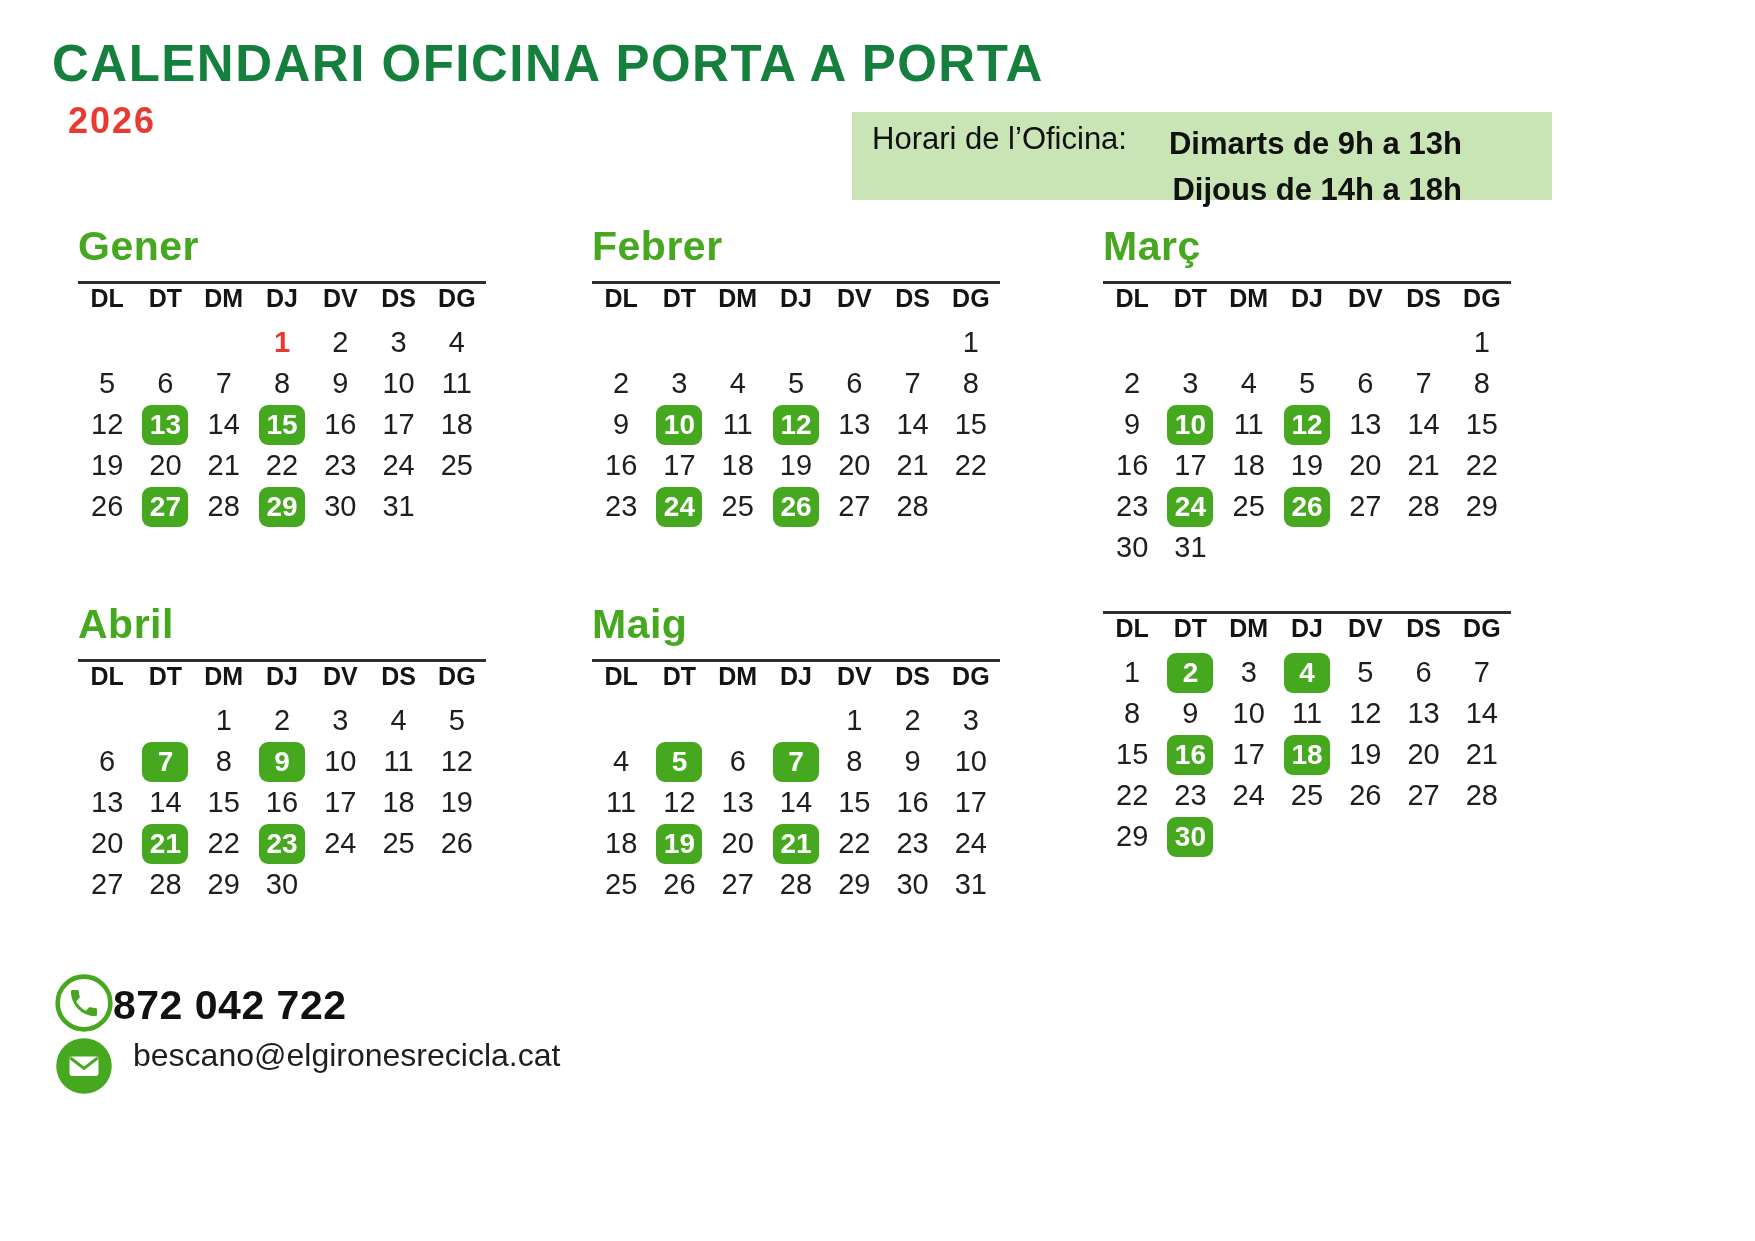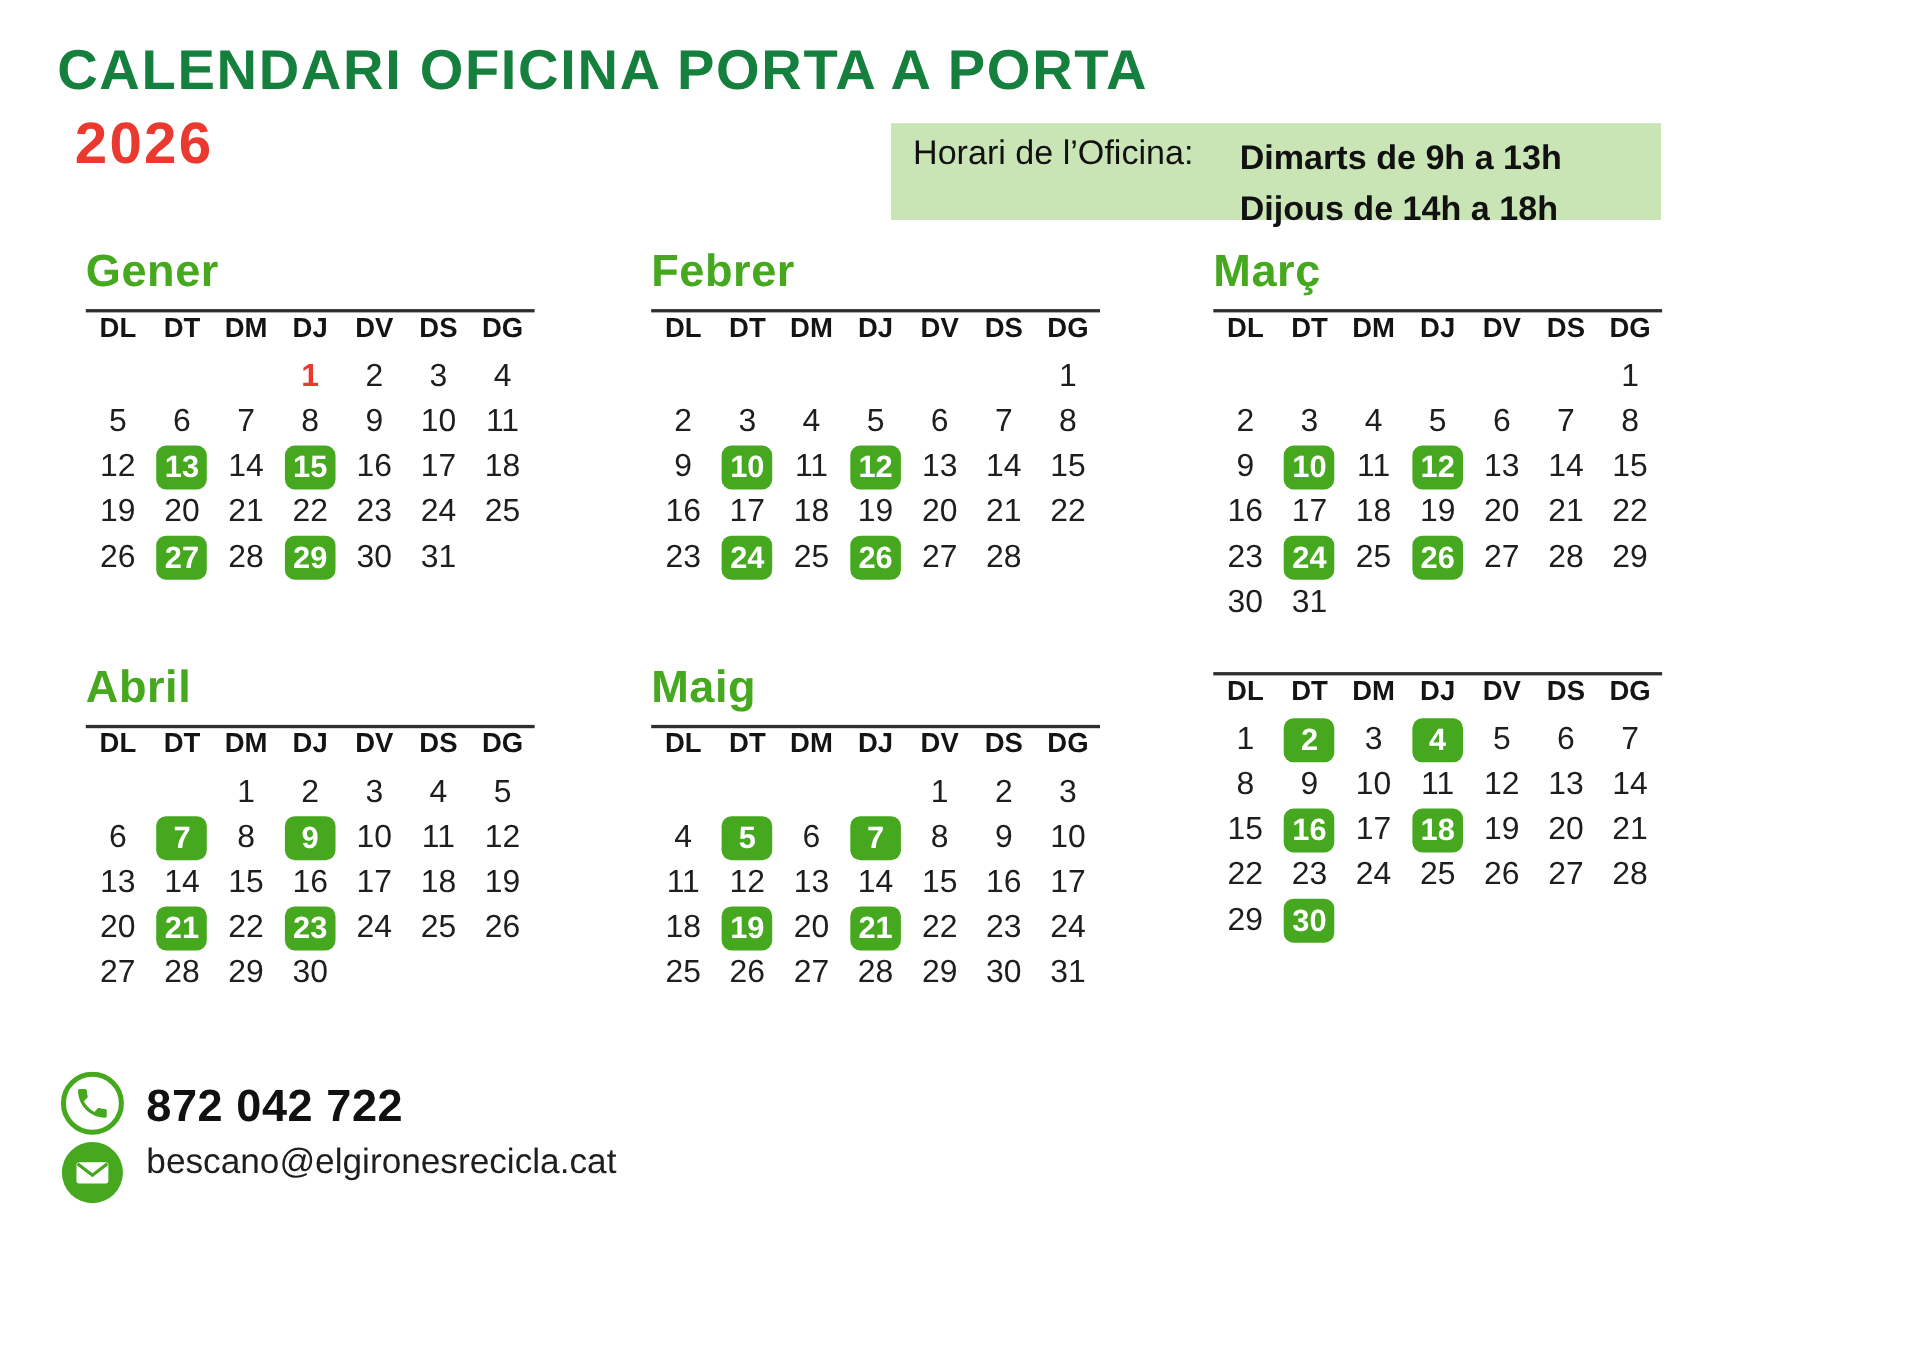--- a/index.html
+++ b/index.html
@@ -2,50 +2,50 @@
 <html><head>
 <meta charset="utf-8">
 <style>
   html,body{margin:0;padding:0;background:#ffffff;}
   .page{position:relative;width:1755px;height:1241px;background:#ffffff;overflow:hidden;
         font-family:"Liberation Sans","DejaVu Sans",sans-serif;}
 
   
   .main-title{position:absolute;left:52px;top:34px;font-size:51px;font-weight:bold;
               letter-spacing:1.5px;color:#15803d;}
-  .year{position:absolute;left:68px;top:100px;font-size:53px;font-weight:bold;
+  .year{position:absolute;left:68px;top:100px;font-size:36px;font-weight:bold;
         letter-spacing:2px;color:#ea3a30;}
 
   
   .logo{position:absolute;right:16px;top:14px;display:flex;align-items:center;gap:10px;}
   .logo-text{display:flex;flex-direction:column;line-height:1;}
   .logo-line1{font-size:24px;font-weight:bold;color:#46a81e;letter-spacing:1px;}
   .logo-line2{font-size:33px;font-weight:bold;color:#46a81e;letter-spacing:1.5px;margin-top:3px;}
 
   
-  .hours-box{position:absolute;left:810px;top:112px;width:700px;height:88px;background:#c9e4b5;
-             display:flex;align-items:flex-start;padding:9px 0 0 20px;box-sizing:border-box;}
+  .hours-box{position:absolute;left:852px;top:112px;width:700px;height:88px;background:#c9e4b5;
+             display:flex;align-items:flex-start;padding:9px 0 0 20px;box-sizing:border-box;text-align:right;}
   .hours-label{font-size:31px;color:#111;margin-right:42px;white-space:nowrap;}
   .hours-lines{display:flex;flex-direction:column;font-size:31px;font-weight:bold;color:#111;
                line-height:1.48;}
 
   
   .months-grid{position:absolute;left:78px;top:222px;width:1600px;height:770px;}
   .month{position:absolute;width:408px;}
   .m-title{font-size:41px;font-weight:bold;color:#46a81e;letter-spacing:0.5px;line-height:48px;}
   .m-rule{border-top:3px solid #2e2e2e;margin-top:11px;}
   .m-table{width:100%;border-collapse:collapse;table-layout:fixed;}
   .m-table th{font-size:25px;font-weight:bold;color:#141414;padding:0 0 9px 0;text-align:center;}
   .m-table td{height:41px;padding:0;font-size:29px;color:#1e1e1e;text-align:center;vertical-align:middle;}
   .hl{display:inline-flex;justify-content:center;align-items:center;min-width:46px;height:40px;
       border-radius:9px;background:#46a81e;color:#ffffff;font-weight:bold;font-size:28px;}
   .holiday{color:#ea3a30;font-weight:bold;}
 
   
-  .contact-phone{position:absolute;left:55px;top:974px;display:flex;align-items:center;gap:20px;}
+  .contact-phone{position:absolute;left:55px;top:974px;display:flex;align-items:center;}
   .contact-email{position:absolute;left:55px;top:1037px;display:flex;align-items:flex-start;gap:20px;}
   .phone-text{font-size:41px;font-weight:bold;color:#111;letter-spacing:0.5px;}
   .email-text{font-size:32px;color:#1e1e1e;}
 </style>
 </head>
 <body>
 
 <div class="page">
 
   <div class="main-title">CALENDARI OFICINA PORTA A PORTA</div>

